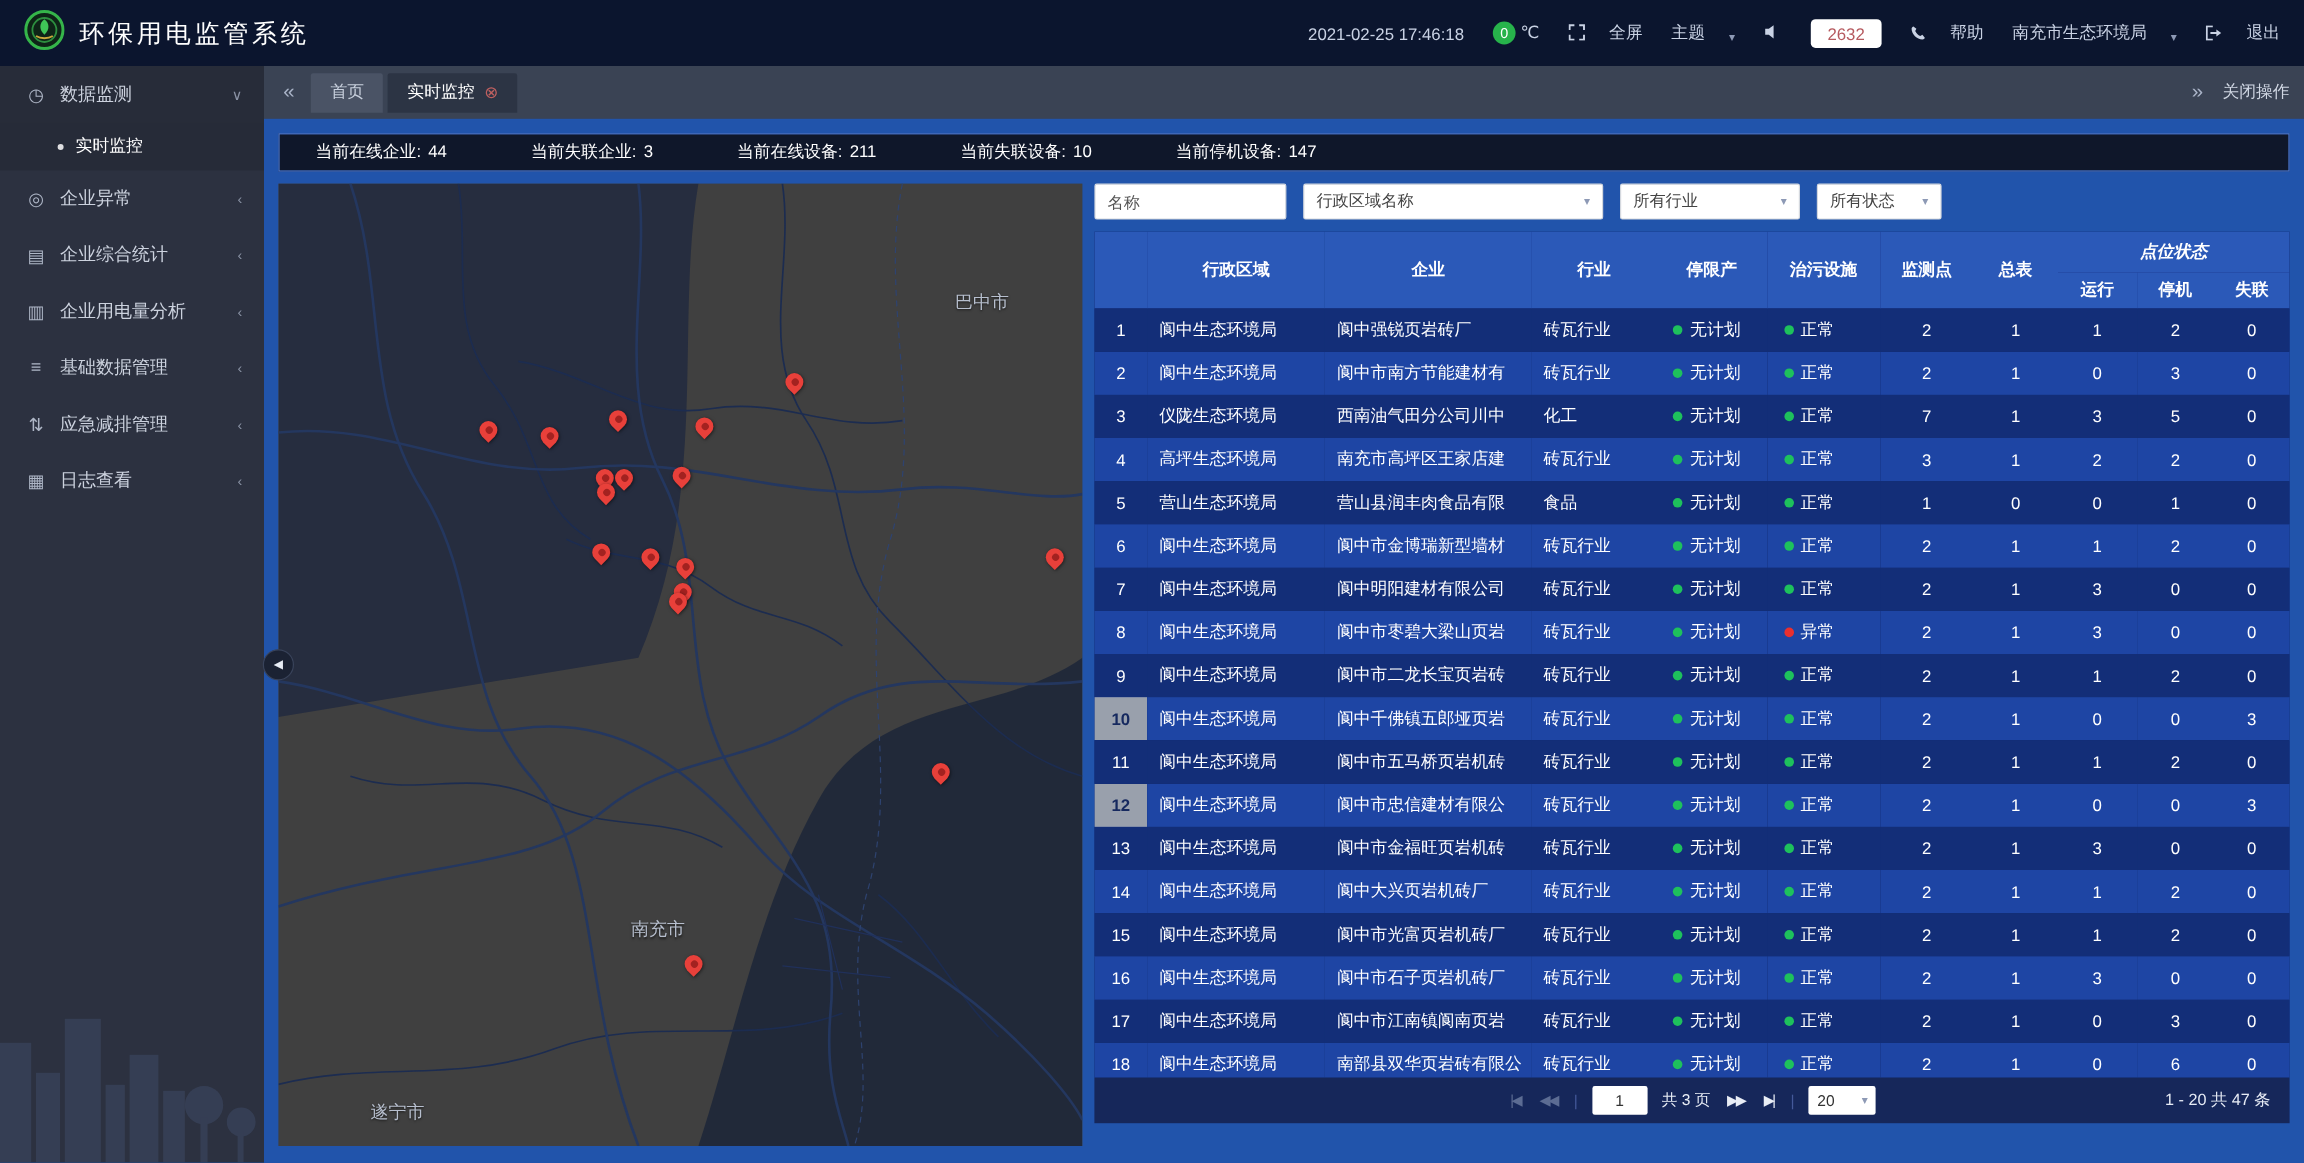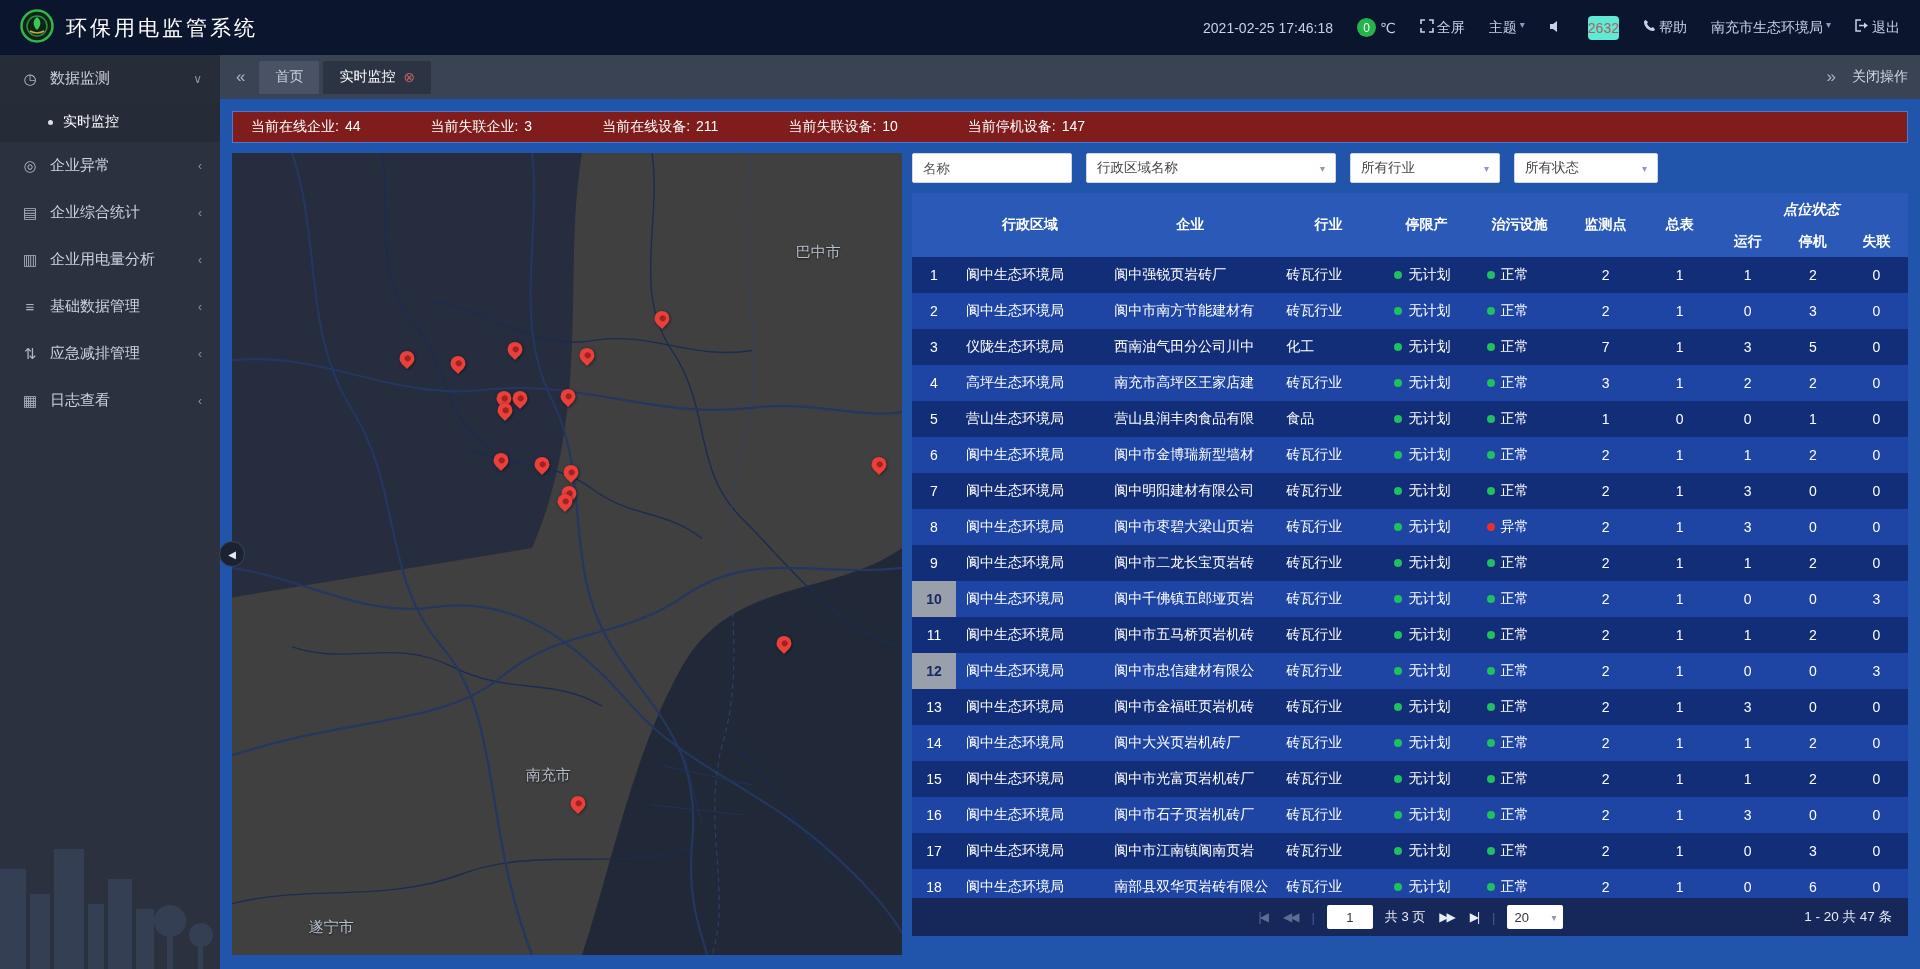--- a/index.html
+++ b/index.html
@@ -5,25 +5,25 @@
   *{margin:0;padding:0;box-sizing:border-box}
   html,body{width:1920px;height:969px;overflow:hidden}
   body{font-family:"Liberation Sans","DejaVu Sans",sans-serif;background:#2154ab}
   .app{width:1920px;height:969px;display:flex;flex-direction:column}
 
   
   .topbar{flex:0 0 55px;background:#0b152e;display:flex;align-items:center;justify-content:space-between;padding:0 20px}
   .brand{display:flex;align-items:center;gap:12px}
   .brand h1{color:#fff;font-size:21px;letter-spacing:3px;font-weight:normal}
   .topbar-right{display:flex;align-items:center;gap:24px;color:#c9d2e4;font-size:14px}
-  .top-btn{background:none;border:none;color:#c9d2e4;font-size:14px;display:flex;align-items:flex-start;gap:3px;cursor:pointer;font-family:inherit}
+  .top-btn{background:none;border:none;color:#c9d2e4;font-size:14px;display:flex;align-items:flex-end;gap:20px;cursor:pointer;font-family:inherit}
   .caret{font-size:10px;color:#8d99b5}
   .temp{display:flex;align-items:center;gap:4px}
   .temp-badge{width:19px;height:19px;border-radius:50%;background:#27b34b;color:#fff;display:inline-flex;align-items:center;justify-content:center;font-size:12px}
-  .alarm-badge{background:#5eead4;color:#b65a5f;padding:4px 0;border-radius:4px;font-size:14px;cursor:pointer}
+  .alarm-badge{background:#ffffff;color:#b65a5f;padding:4px 14px;border-radius:4px;font-size:14px;cursor:pointer}
 
   
   .body-row{flex:1;display:flex;min-height:0}
 
   
   .sidebar{flex:0 0 220px;background:#2c3140;position:relative;overflow:hidden}
   .side-group{height:47px;display:flex;align-items:center;padding:0 18px 0 20px;color:#ccd2de;font-size:15px;cursor:pointer;gap:10px}
   .side-group.expanded{background:#272c39}
   .side-icon{width:20px;text-align:center;font-size:15px;color:#aeb6c6}
   .side-chevron{margin-left:auto;font-size:12px;color:#8a92a4}
@@ -40,21 +40,21 @@
   .tab-nav-btn{background:none;border:none;color:#aab4c8;font-size:17px;cursor:pointer;padding:0 4px}
   .tabs{display:flex;align-items:flex-end;gap:4px;height:100%;align-items:center}
   .tab{height:33px;padding:0 16px;display:flex;align-items:center;gap:8px;font-size:14px;background:#4a5365;color:#c8d0dd;cursor:pointer;border-radius:2px 2px 0 0}
   .tab.active{background:#2c3444;color:#fff}
   .tab-close{color:#c06060;font-size:14px;cursor:pointer}
   .tabbar-right{margin-left:auto;display:flex;align-items:center;gap:12px}
   .close-ops{background:none;border:none;color:#d0d7e3;font-size:14px;cursor:pointer;font-family:inherit}
 
   
   .content{flex:1;display:flex;flex-direction:column;padding:12px 12px 0 12px;min-height:0}
-  .stats-bar{flex:0 0 32px;background:#7f1d1d;border:1px solid #4a79d4;display:flex;align-items:center;gap:70px;padding:0 18px;color:#fff;font-size:14px}
+  .stats-bar{flex:0 0 32px;background:#0f172a;border:1px solid #4a79d4;display:flex;align-items:center;gap:70px;padding:0 30px;color:#fff;font-size:14px}
   .stat{display:flex;gap:6px}
   .content-row{flex:1;display:flex;gap:10px;margin-top:10px;min-height:0;padding-bottom:14px}
 
   
   .map-outer{flex:0 0 670px;position:relative}
   .map-panel{position:absolute;inset:0;background:#404040;overflow:hidden}
   .map-roads{position:absolute;inset:0;width:100%;height:100%}
   .pin{position:absolute;transform:translate(-50%,-94%);cursor:pointer;z-index:3}
   .pin i{display:block;width:15px;height:15px;background:#e8403a;border-radius:50% 50% 50% 0;transform:rotate(-45deg);box-shadow:0 1px 3px rgba(0,0,0,.55);position:relative}
   .pin i::after{content:"";position:absolute;left:4.5px;top:4.5px;width:6px;height:6px;border-radius:50%;background:#a32220}
@@ -63,21 +63,21 @@
 
   
   .right-panel{flex:1;display:flex;flex-direction:column;min-width:0;margin-bottom:19px}
   .filters{flex:0 0 30px;display:flex;gap:14px}
   .f-input,.f-select{height:30px;background:#fff;border:1px solid #d4d8de;border-radius:2px;font-size:13.5px;color:#444;font-family:inherit}
   .f-input{width:160px;padding:0 10px}
   .f-input::placeholder{color:#555}
   .f-select{display:flex;align-items:center;justify-content:space-between;padding:0 10px;cursor:pointer}
   .f-select.w-region{width:250px}
   .f-select.w-industry{width:150px}
-  .f-select.w-status{width:144px}
+  .f-select.w-status{width:104px}
 
   .table-wrap{flex:1;margin-top:10px;overflow:hidden;background:#132e78}
   table{width:100%;border-collapse:collapse;table-layout:fixed}
   thead th{background:#2b59b8;color:#fff;font-size:14px;font-weight:bold;text-align:center}
   thead tr.h1 th{height:34px}
   thead tr.h2 th{height:30px}
   th.group-head{font-style:italic}
   tbody td{height:36px;color:#fff;font-size:14px;white-space:nowrap;overflow:hidden}
   tbody tr:nth-child(odd){background:#132e78}
   tbody tr:nth-child(even){background:#1e45a4}

